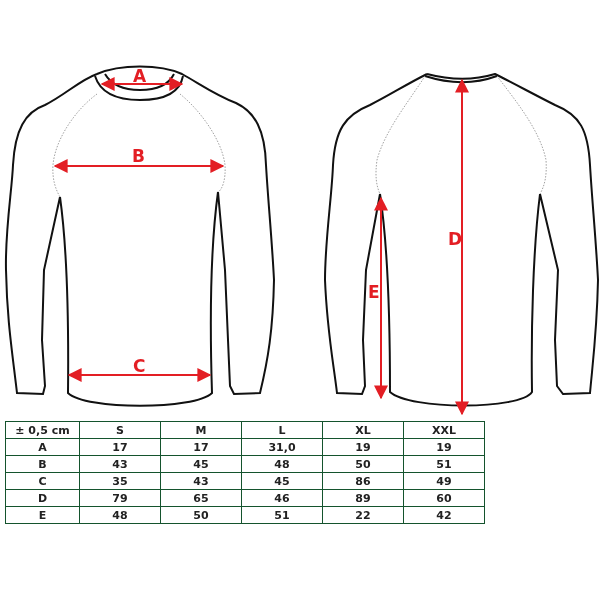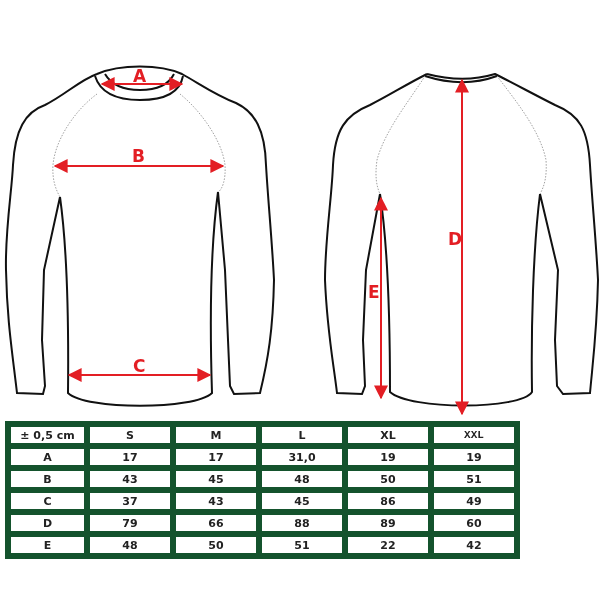--- a/index.html
+++ b/index.html
@@ -1,27 +1,27 @@
 <!DOCTYPE html>
 <html><head>
 <meta charset="utf-8">
 <style>
   html, body { margin:0; padding:0; background:#ffffff; }
   body { width:600px; height:600px; position:relative; overflow:hidden; font-family:"Liberation Sans", sans-serif; }
   .diagram { position:absolute; left:0; top:0; width:600px; height:420px; }
   .lbl { font-family:"DejaVu Sans", sans-serif; font-weight:bold; fill:#e31e24; font-size:17px; }
   .tbl { position:absolute; left:5px; top:421px; border-collapse:collapse; font-family:"DejaVu Sans", sans-serif; font-weight:bold; font-size:11px; color:#222; }
-  .tbl th, .tbl td { border:6px solid #14532d; height:16px; padding:0; text-align:center; }
+  .tbl th, .tbl td { border:1px solid #14532d; height:16px; padding:0; text-align:center; }
   .tbl th { font-weight:bold; }
   .c0 { width:73px; }
   .c1 { width:80px; }
   .c2 { width:80px; }
   .c3 { width:80px; }
   .c4 { width:80px; }
-  .c5 { width:80px;font-family:Liberation Mono, monospace; }
+  .c5 { width:80px; }
 </style>
 </head>
 <body>
 
 <svg class="diagram" viewBox="0 0 600 420" xmlns="http://www.w3.org/2000/svg">
   <defs>
     <marker id="arr" viewBox="0 0 10 10" refX="9" refY="5" markerWidth="7" markerHeight="7" orient="auto-start-reverse">
       <path d="M0,0 L10,5 L0,10 z" fill="#e31e24"></path>
     </marker>
   </defs>
@@ -100,31 +100,31 @@
     <tr>
       <td>B</td>
       <td>43</td>
       <td>45</td>
       <td>48</td>
       <td>50</td>
       <td>51</td>
     </tr>
     <tr>
       <td>C</td>
-      <td>37</td>
+      <td>35</td>
       <td>43</td>
       <td>45</td>
       <td>86</td>
       <td>49</td>
     </tr>
     <tr>
       <td>D</td>
       <td>79</td>
-      <td>66</td>
-      <td>88</td>
+      <td>65</td>
+      <td>46</td>
       <td>89</td>
       <td>60</td>
     </tr>
     <tr>
       <td>E</td>
       <td>48</td>
       <td>50</td>
       <td>51</td>
       <td>22</td>
       <td>42</td>

